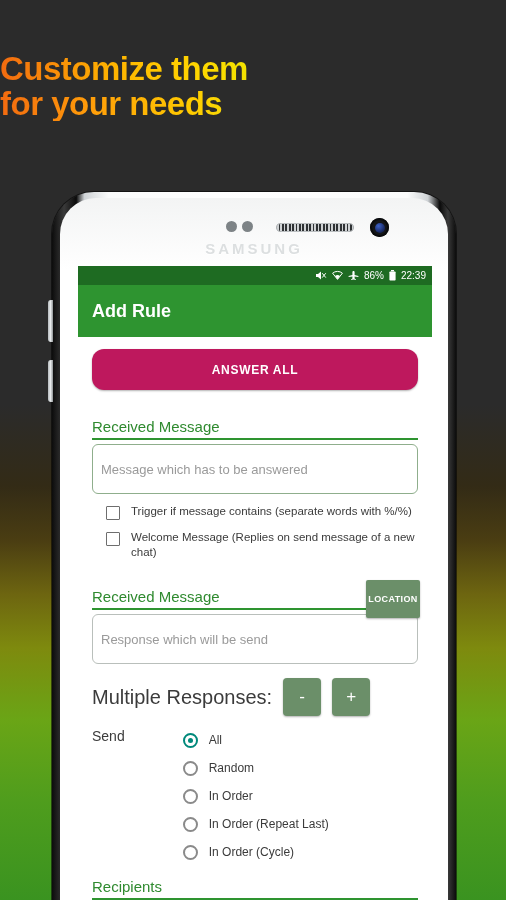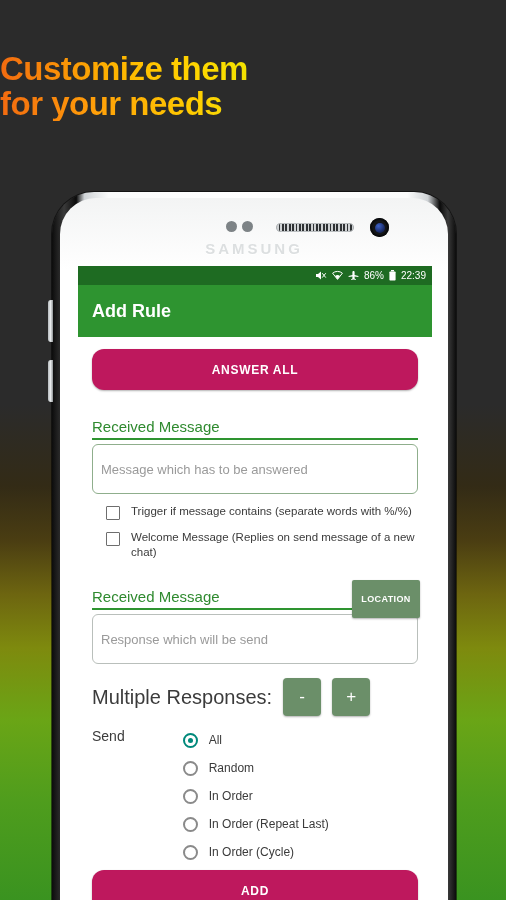--- a/index.html
+++ b/index.html
@@ -107,21 +107,21 @@
   }
   .text-input::placeholder { color:#9a9a9a; }
   .text-input.focused { border-color:#8fae8c; }
 
   .cbrow { display:flex; align-items:flex-start; margin-top:10px; padding-left:14px; }
   .cbox { width:14px; height:14px; border:1.6px solid #6e6e6e; border-radius:1px;
     flex:0 0 14px; margin-top:2px; background:#fff; cursor:pointer; }
   .cblabel { font-size:11.5px; color:#3b3b3b; margin-left:11px; line-height:1.32; }
 
   .loc-btn {
-    position:absolute; right:-2px; top:-8px; width:68px; height:38px;
+    position:absolute; right:-2px; top:-8px; width:54px; height:38px;
     background:#6b8f69; border:none; border-radius:2px; color:#fff;
     font-size:9px; font-weight:bold; letter-spacing:.4px; cursor:pointer;
     box-shadow:0 1px 2px rgba(0,0,0,.3);
     font-family:"Liberation Sans", sans-serif;
   }
 
   .multi-row { display:flex; align-items:center; margin-top:14px; }
   .multi-label { font-size:20px; color:#3b3b3b; }
   .step-btn {
     width:38px; height:38px; background:#6b8f69; border:none; border-radius:4px;
@@ -250,18 +250,22 @@
               <span class="radio-mark"></span>
               <span class="radio-label">In Order (Repeat Last)</span>
             </div>
             <div class="radio-item">
               <span class="radio-mark"></span>
               <span class="radio-label">In Order (Cycle)</span>
             </div>
           </div>
         </div>
 
+        <div class="section-head recip-head">
+          <div class="section-title">Recipients</div>
+          <div class="section-rule"></div>
+        </div>
         <button class="btn-sage" style="margin-top:4px;">ADD</button>
 
       </div>
     </div>
   </div>
 </div>
 
 </body></html>

